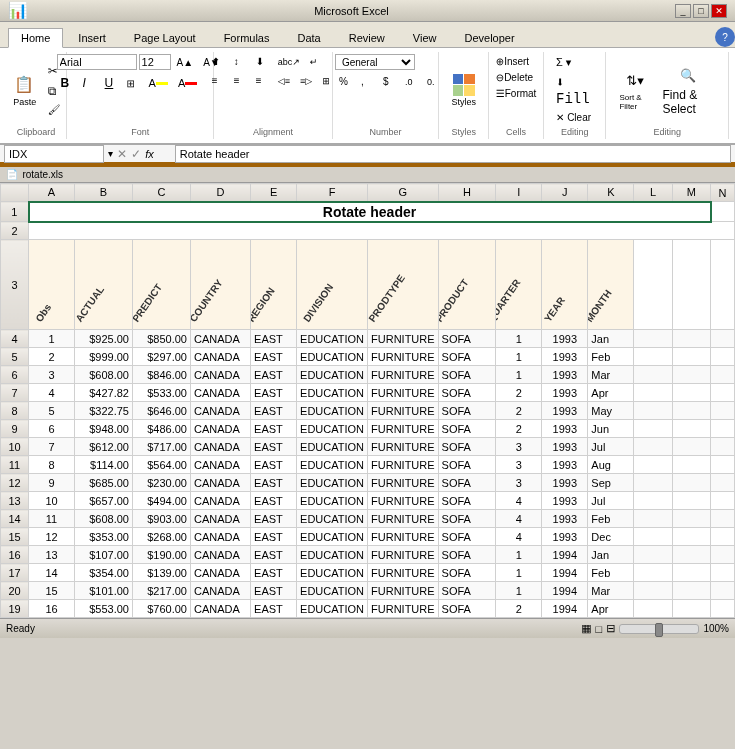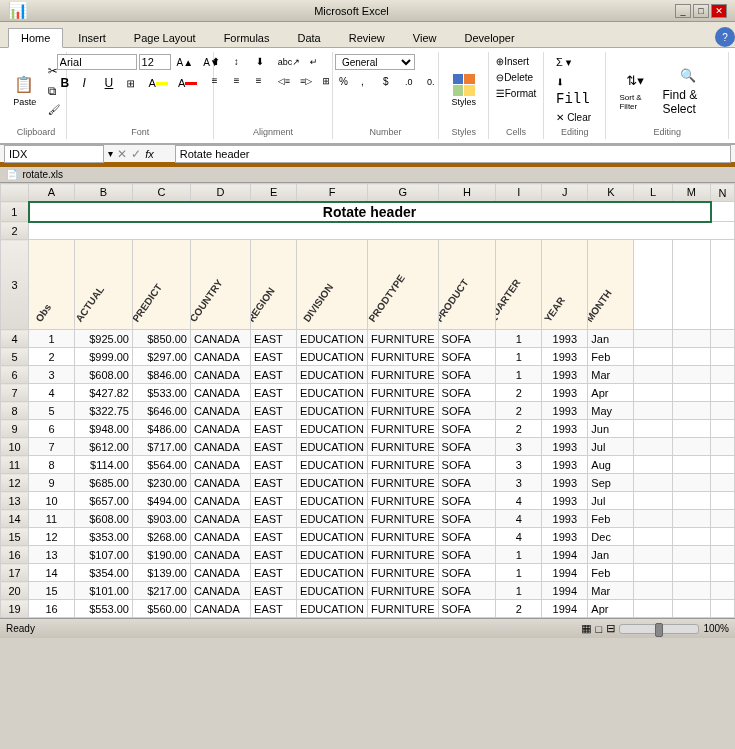--- a/index.html
+++ b/index.html
@@ -839,21 +839,21 @@
       <td class="center">1994</td>
       <td class="str">Mar</td>
       <td></td>
       <td></td>
       <td></td>
     </tr>
         <tr class="row-odd">
       <td class="row-header">19</td>
       <td class="center">16</td>
       <td class="num">$553.00</td>
-      <td class="num">$560.00</td>
+      <td class="num">$760.00</td>
       <td class="str">CANADA</td>
       <td class="str">EAST</td>
       <td class="str">EDUCATION</td>
       <td class="str">FURNITURE</td>
       <td class="str">SOFA</td>
       <td class="center">2</td>
       <td class="center">1994</td>
       <td class="str">Apr</td>
       <td></td>
       <td></td>

